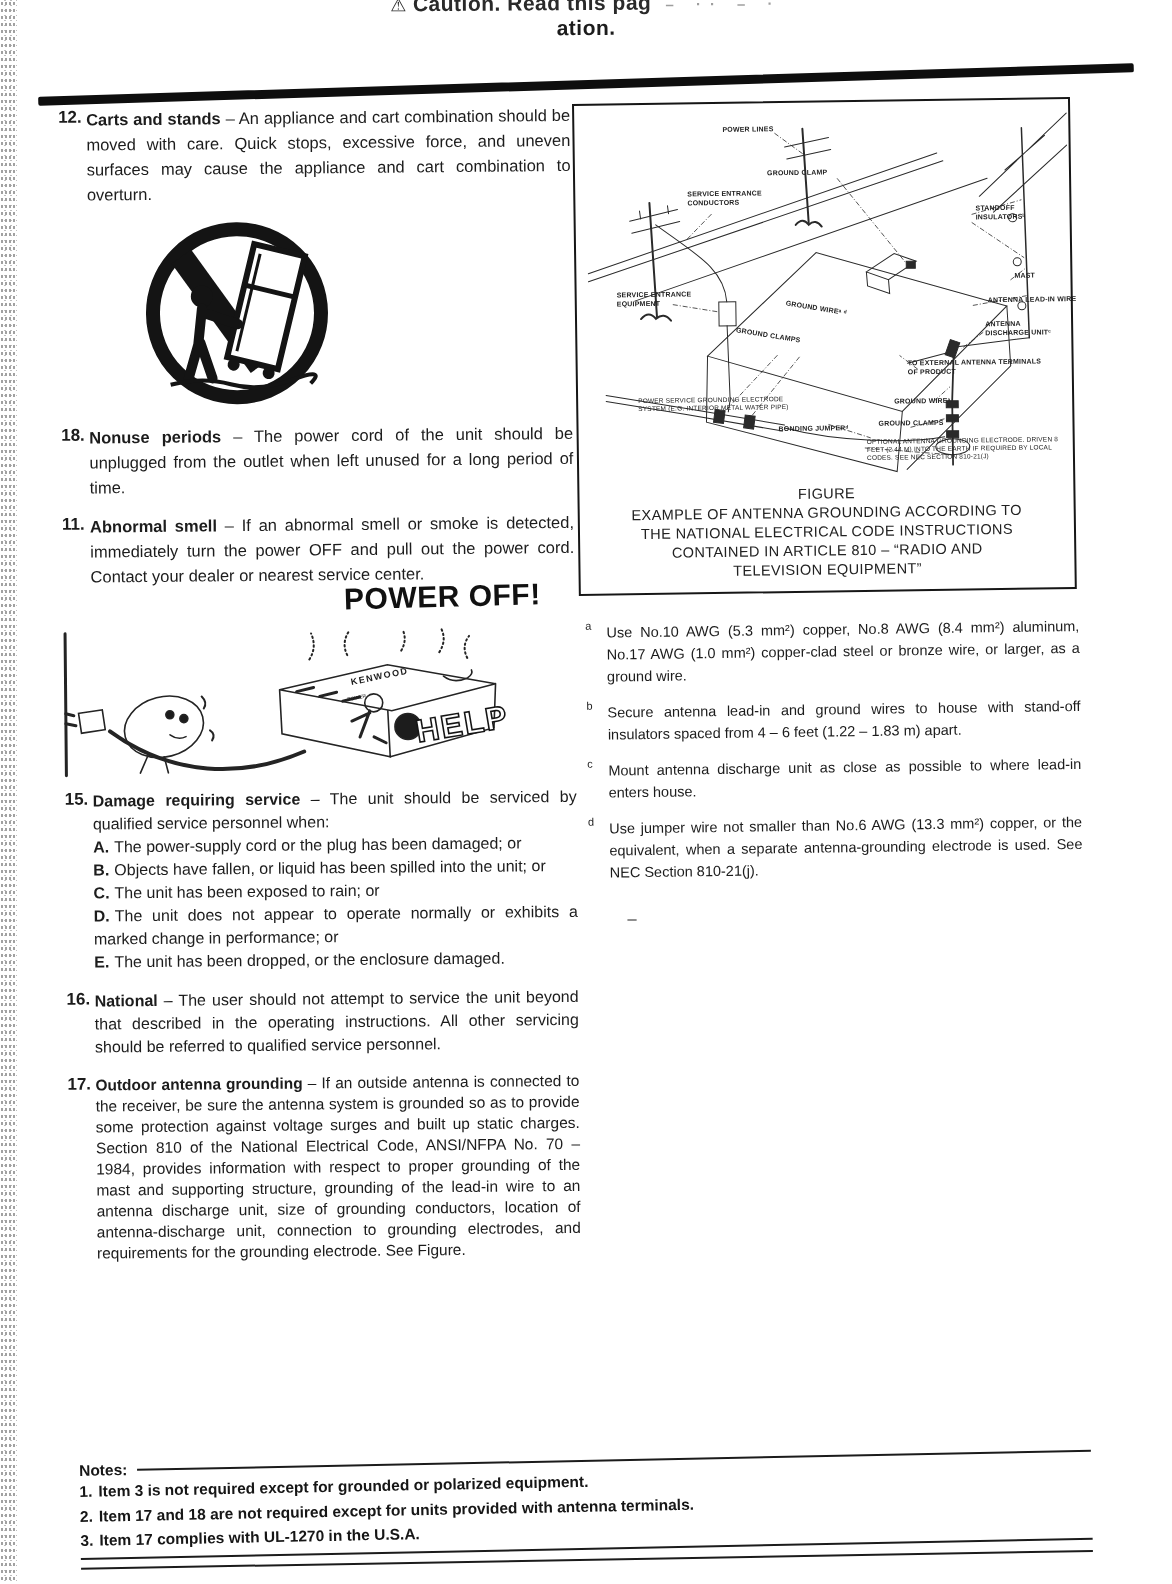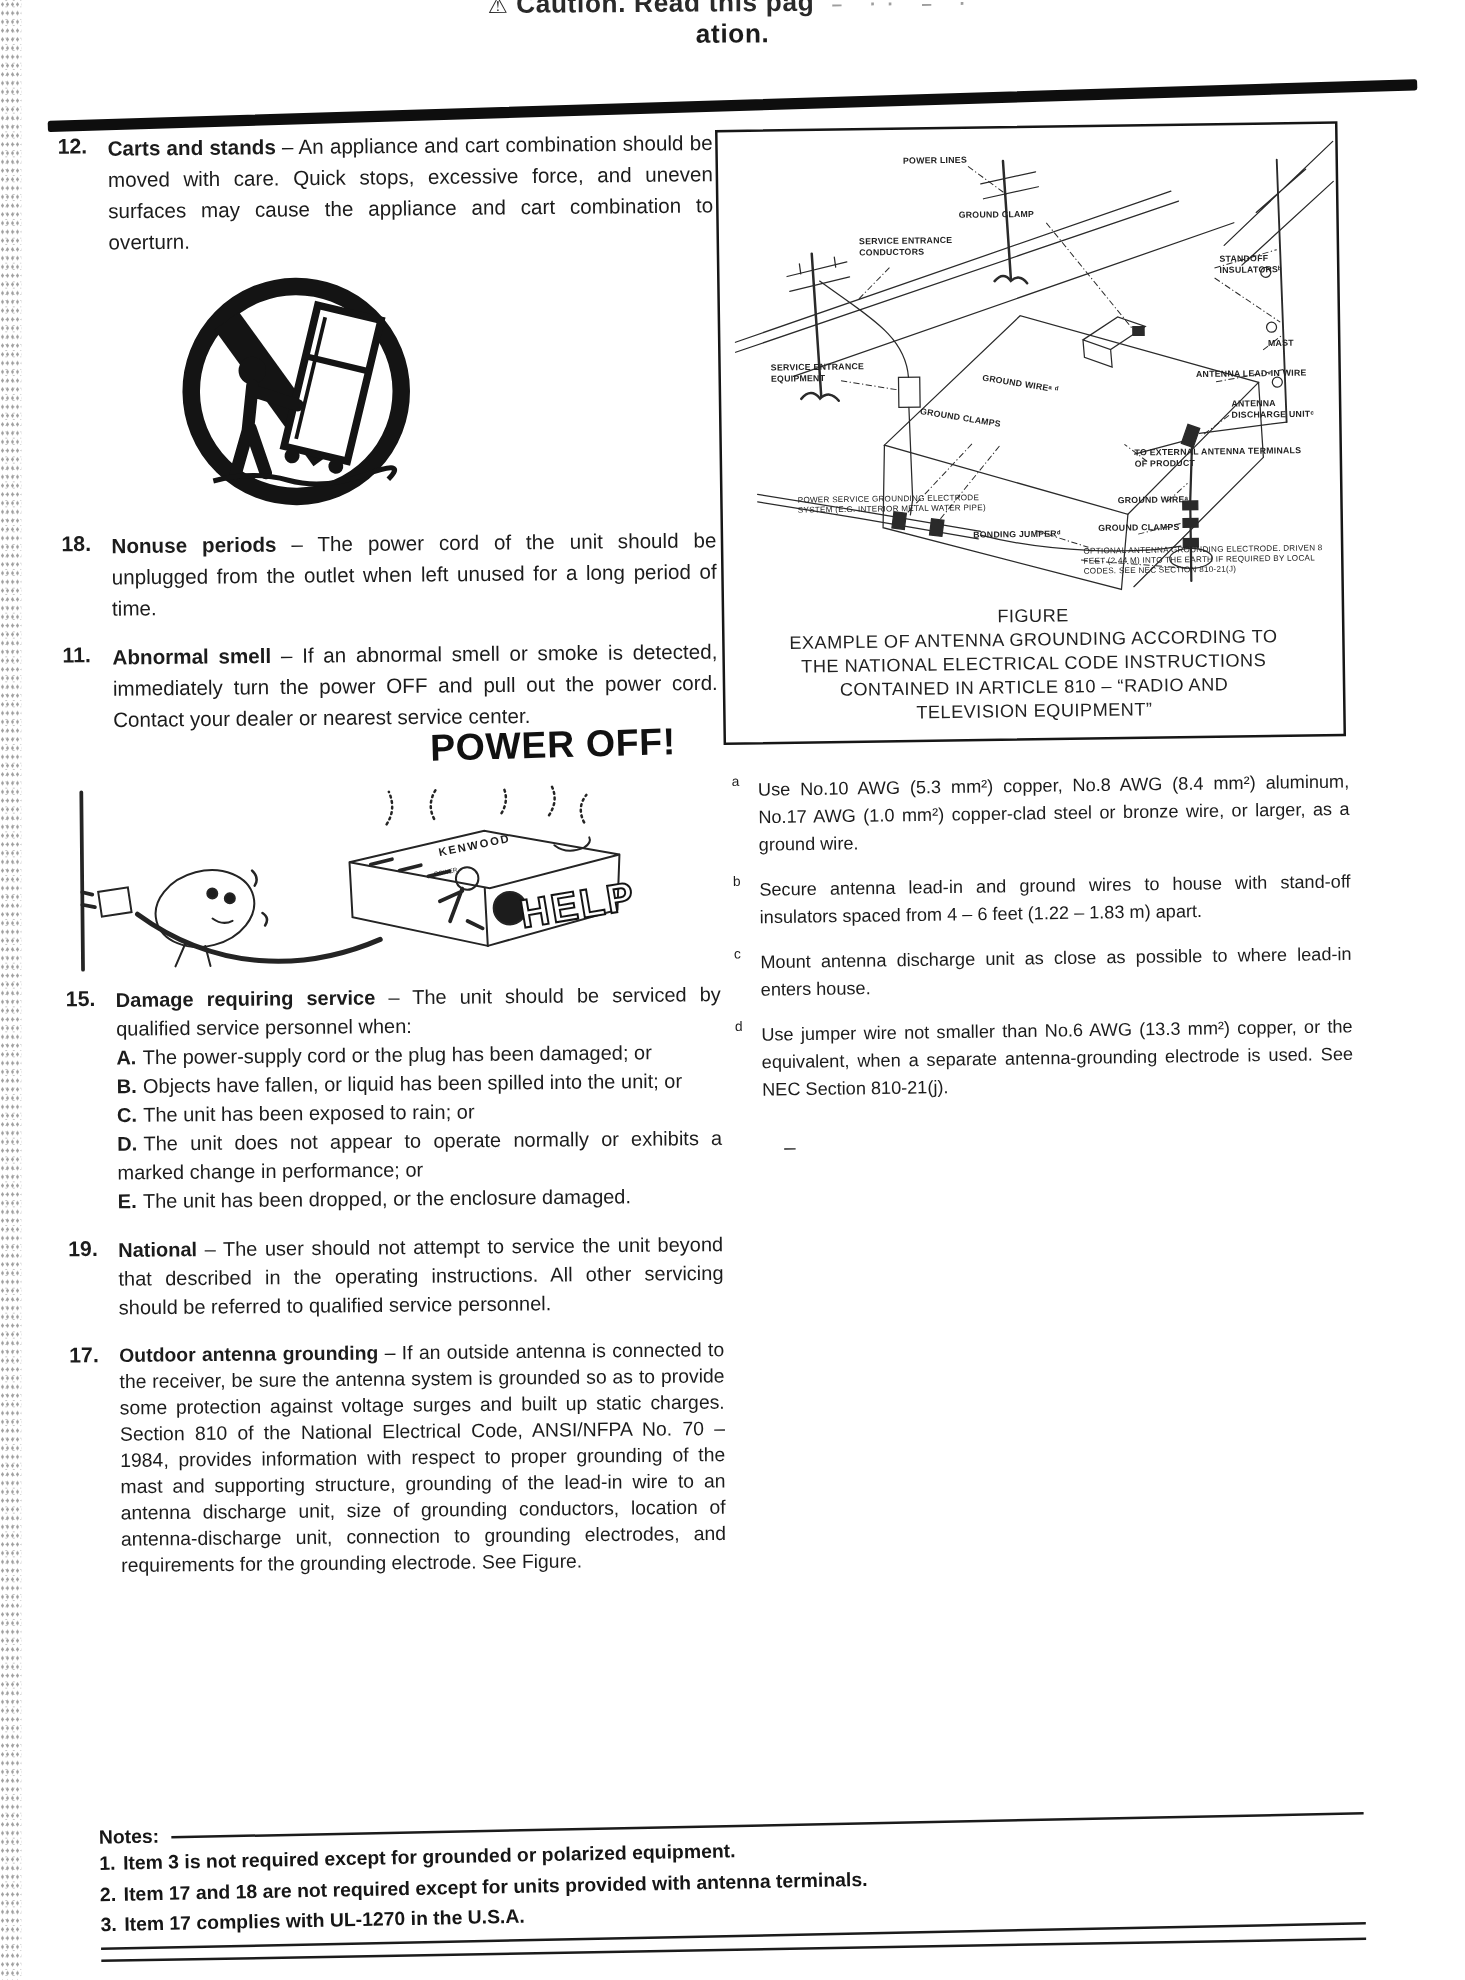--- a/index.html
+++ b/index.html
@@ -14,21 +14,21 @@
   .h-line1{font-size:21px;font-weight:bold;color:#2a2a2a;letter-spacing:.5px;}
   .h-line1 .warn{font-size:18px;margin-right:6px;}
   .h-line1 .trail{opacity:.45;letter-spacing:9px;font-size:15px;margin-left:14px;}
   .h-line2{font-size:21px;font-weight:bold;margin-top:1px;letter-spacing:.5px;}
   .rule-heavy{position:absolute;left:38px;top:80px;width:1096px;height:9px;background:#0e0e0e;
     transform:rotate(-1.75deg);border-radius:2px;z-index:2;}
   
   .left-col{position:absolute;left:42px;top:108px;width:528px;transform:rotate(-0.55deg);transform-origin:0 0;}
   .right-col{position:absolute;left:572px;top:104px;width:500px;transform:rotate(-0.8deg);transform-origin:0 0;}
   .item{position:relative;padding-left:44px;}
-  .item .num{position:absolute;left:4px;top:0;font-weight:bold;font-size:17px;}
+  .item .num{position:absolute;left:16px;top:0;font-weight:bold;font-size:17px;}
   .item p{margin:0;font-size:16.5px;line-height:25px;text-align:justify;}
   .item .title{font-weight:bold;}
   .item .sub{display:block;}
   .item .sub b{margin-right:5px;}
   .lh23 p{line-height:23px;font-size:16px;}
   .lh21 p{line-height:21px;font-size:15.5px;}
   .cart-wrap{margin:14px 0 0 98px;width:190px;height:186px;}
   .power-off{margin-top:-4px;text-align:right;padding-right:34px;font-size:30px;font-weight:bold;
     letter-spacing:.5px;color:#111;transform:rotate(-1deg);}
   .cartoon-wrap{margin:8px 0 0 4px;width:460px;height:150px;}
@@ -151,21 +151,21 @@
         <b class="title">Damage requiring service</b><span> – </span><span>The unit should be serviced by qualified service personnel when:</span>
         <span class="sub"><b>A.</b><span>The power-supply cord or the plug has been damaged; or</span></span>
         <span class="sub"><b>B.</b><span>Objects have fallen, or liquid has been spilled into the unit; or</span></span>
         <span class="sub"><b>C.</b><span>The unit has been exposed to rain; or</span></span>
         <span class="sub"><b>D.</b><span>The unit does not appear to operate normally or exhibits a marked change in performance; or</span></span>
         <span class="sub"><b>E.</b><span>The unit has been dropped, or the enclosure damaged.</span></span>
       </p>
     </div>
 
     <div class="item lh23 mt16">
-      <span class="num">19.</span>
+      <span class="num">16.</span>
       <p><b class="title">National</b><span> – </span><span>The user should not attempt to service the unit beyond that described in the operating instructions. All other servicing should be referred to qualified service personnel.</span></p>
     </div>
 
     <div class="item lh21 mt16">
       <span class="num">17.</span>
       <p><b class="title">Outdoor antenna grounding</b><span> – </span><span>If an outside antenna is connected to the receiver, be sure the antenna system is grounded so as to provide some protection against voltage surges and built up static charges. Section 810 of the National Electrical Code, ANSI/NFPA No. 70 – 1984, provides information with respect to proper grounding of the mast and supporting structure, grounding of the lead-in wire to an antenna discharge unit, size of grounding conductors, location of antenna-discharge unit, connection to grounding electrodes, and requirements for the grounding electrode. See Figure.</span></p>
     </div>
   </div>
 
   <div class="right-col">
@@ -233,21 +233,21 @@
             <path d="M332,326 L366,318"></path>
           <path d="M286,346 L372,354"></path>
         </g>
       </svg>
 
       <div class="fig-label" style="left:148px;top:22px;width:100px">POWER LINES</div>
       <div class="fig-label" style="left:112px;top:86px;width:118px">SERVICE ENTRANCE CONDUCTORS</div>
       <div class="fig-label" style="left:192px;top:66px;width:110px">GROUND CLAMP</div>
       <div class="fig-label" style="left:400px;top:104px;width:86px">STANDOFF INSULATORSᵇ</div>
       <div class="fig-label" style="left:438px;top:172px;width:50px">MAST</div>
-      <div class="fig-label" style="left:380px;top:196px;width:90px">ANTENNA LEAD-IN WIRE</div>
+      <div class="fig-label" style="left:411px;top:196px;width:90px">ANTENNA LEAD-IN WIRE</div>
       <div class="fig-label" style="left:40px;top:186px;width:88px">SERVICE ENTRANCE EQUIPMENT</div>
       <div class="fig-label" style="left:208px;top:206px;width:112px;transform:rotate(10deg)">GROUND WIREᵃ ᵈ</div>
       <div class="fig-label" style="left:158px;top:232px;width:110px;transform:rotate(10deg)">GROUND CLAMPS</div>
       <div class="fig-label" style="left:408px;top:220px;width:80px">ANTENNA DISCHARGE UNITᶜ</div>
       <div class="fig-label" style="left:330px;top:258px;width:134px">TO EXTERNAL ANTENNA TERMINALS OF PRODUCT</div>
       <div class="fig-label" style="left:316px;top:296px;width:100px">GROUND WIREᵃ</div>
       <div class="fig-label sm" style="left:60px;top:292px;width:156px">POWER SERVICE GROUNDING ELECTRODE SYSTEM (e.g. interior metal water pipe)</div>
       <div class="fig-label" style="left:200px;top:322px;width:116px">BONDING JUMPERᵈ</div>
       <div class="fig-label" style="left:300px;top:318px;width:90px">GROUND CLAMPS</div>
       <div class="fig-label sm" style="left:288px;top:336px;width:198px">OPTIONAL ANTENNA GROUNDING ELECTRODE. DRIVEN 8 FEET (2.44 m) INTO THE EARTH IF REQUIRED BY LOCAL CODES. SEE NEC SECTION 810-21(j)</div>

